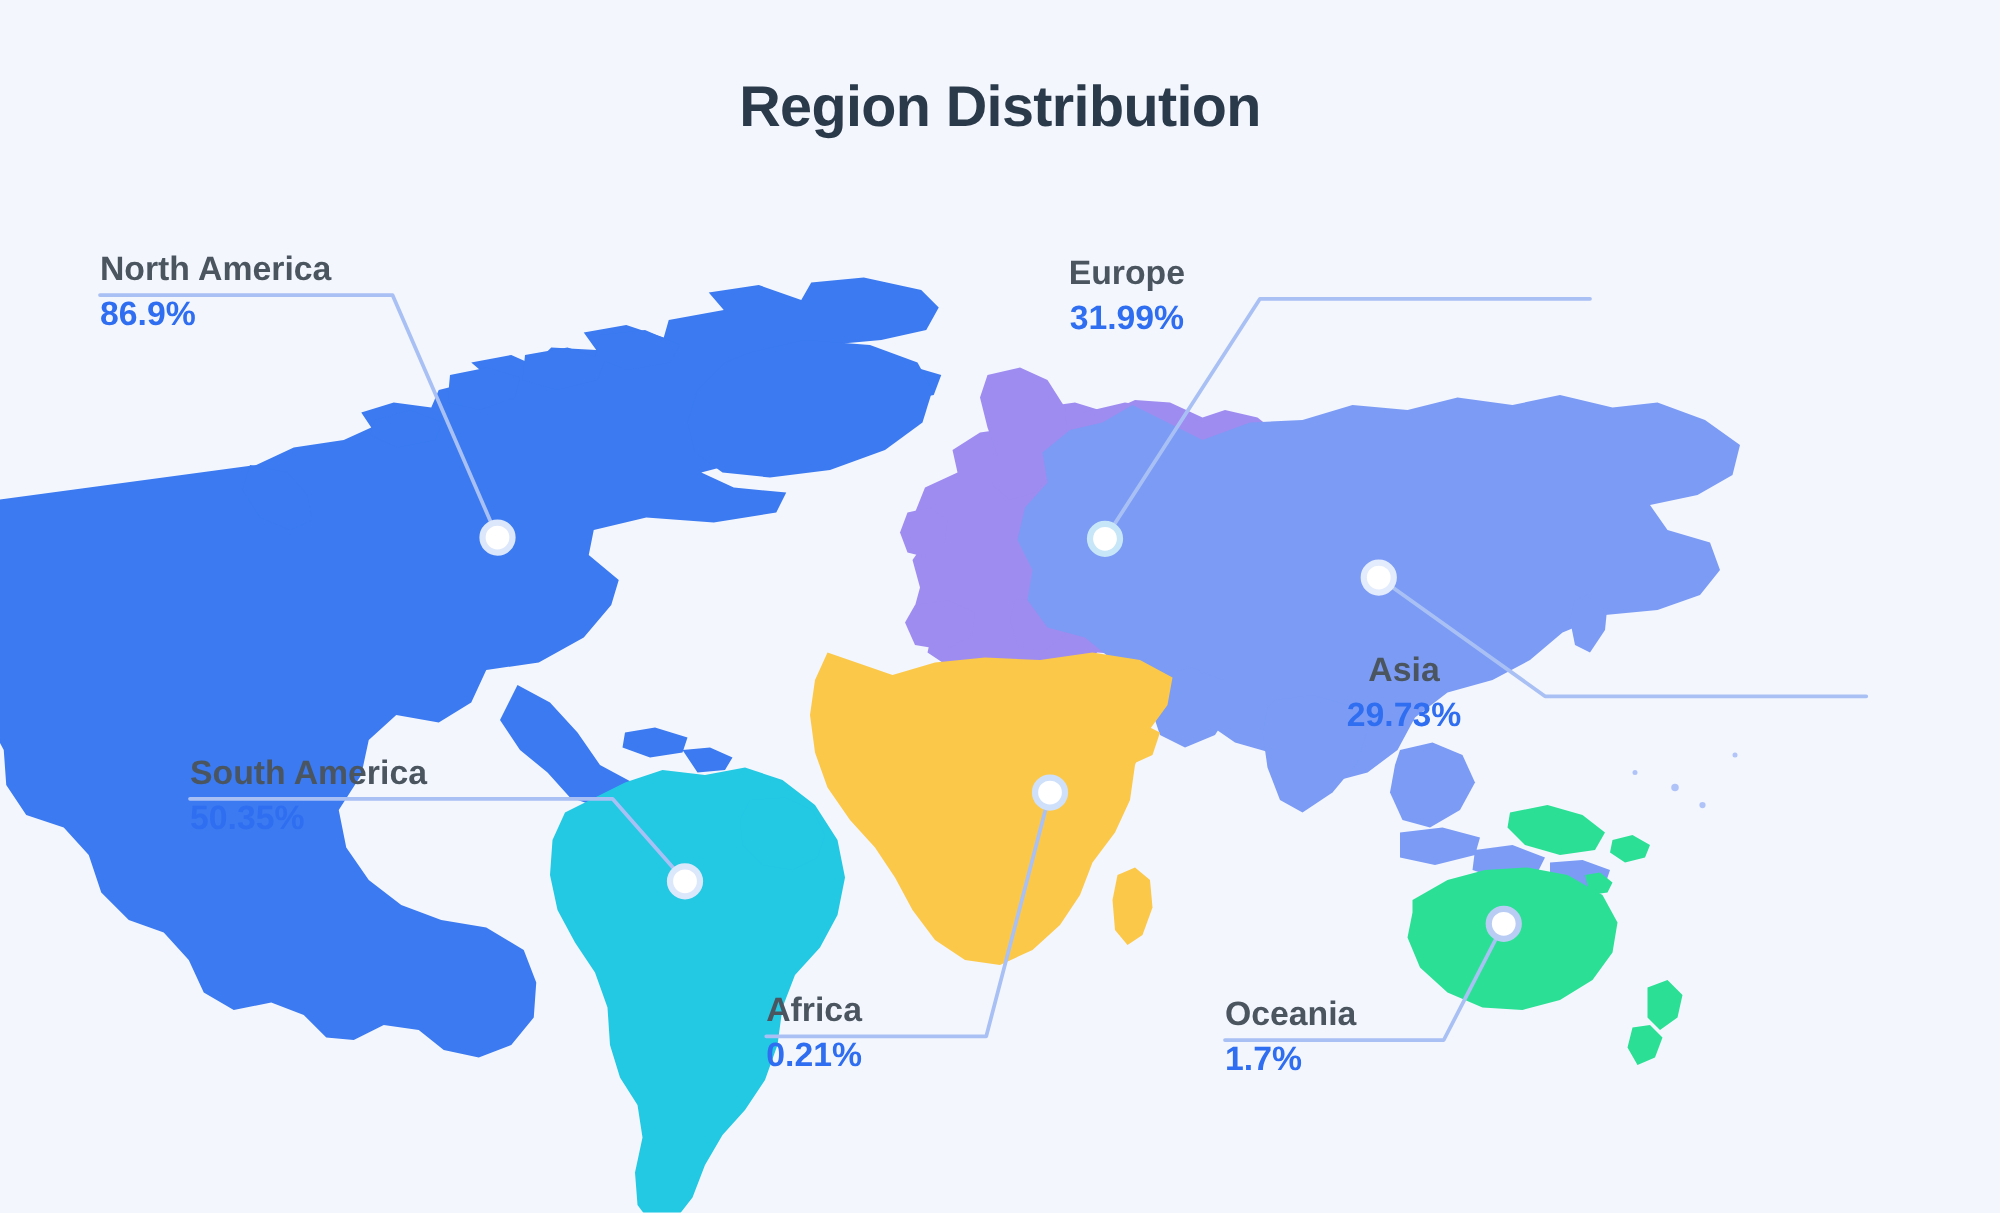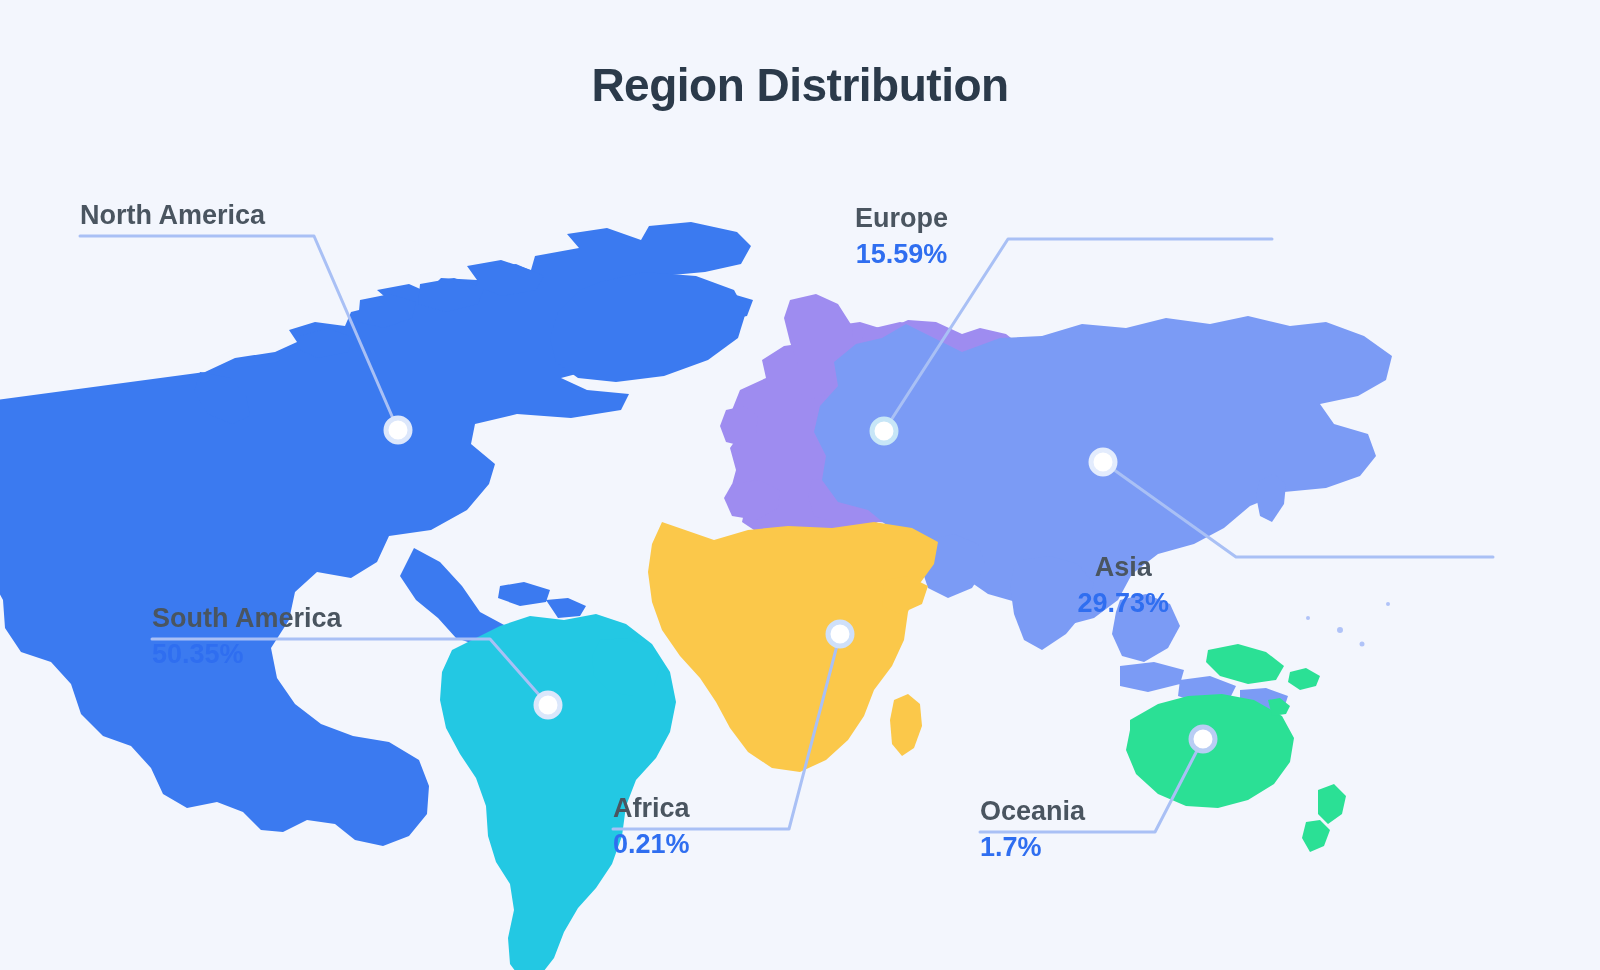--- a/index.html
+++ b/index.html
@@ -139,28 +139,29 @@
       <circle cx="884" cy="431" r="12" fill="#ffffff" stroke="#c7e6f7" stroke-width="5"></circle>
       <circle cx="1103" cy="462" r="12" fill="#ffffff" stroke="#e3ecfd" stroke-width="5"></circle>
       <circle cx="1203" cy="739" r="12" fill="#ffffff" stroke="#b9cdf4" stroke-width="5"></circle>
       <circle cx="548" cy="705" r="12" fill="#ffffff" stroke="#dbe7fb" stroke-width="5"></circle>
       <circle cx="840" cy="634" r="12" fill="#ffffff" stroke="#cfe0fa" stroke-width="5"></circle>
     </g>
   </svg>
 
   <div class="callout align-left" style="left:80px; top:198px;">
     <div class="name">North America</div>
+    <div class="value">86.9%</div>
   </div>
 
   <div class="callout align-right" style="right:328px; top:201px;">
     <div class="name">Europe</div>
-    <div class="value">15.59%</div>
+    <div class="value">31.99%</div>
   </div>
 
-  <div class="callout align-right" style="right:107px; top:519px;margin-top:31px;">
+  <div class="callout align-right" style="right:107px; top:519px;">
     <div class="name">Asia</div>
     <div class="value">29.73%</div>
   </div>
 
   <div class="callout align-left" style="left:980px; top:794px;">
     <div class="name">Oceania</div>
     <div class="value">1.7%</div>
   </div>
 
   <div class="callout align-left" style="left:152px; top:601px;">

